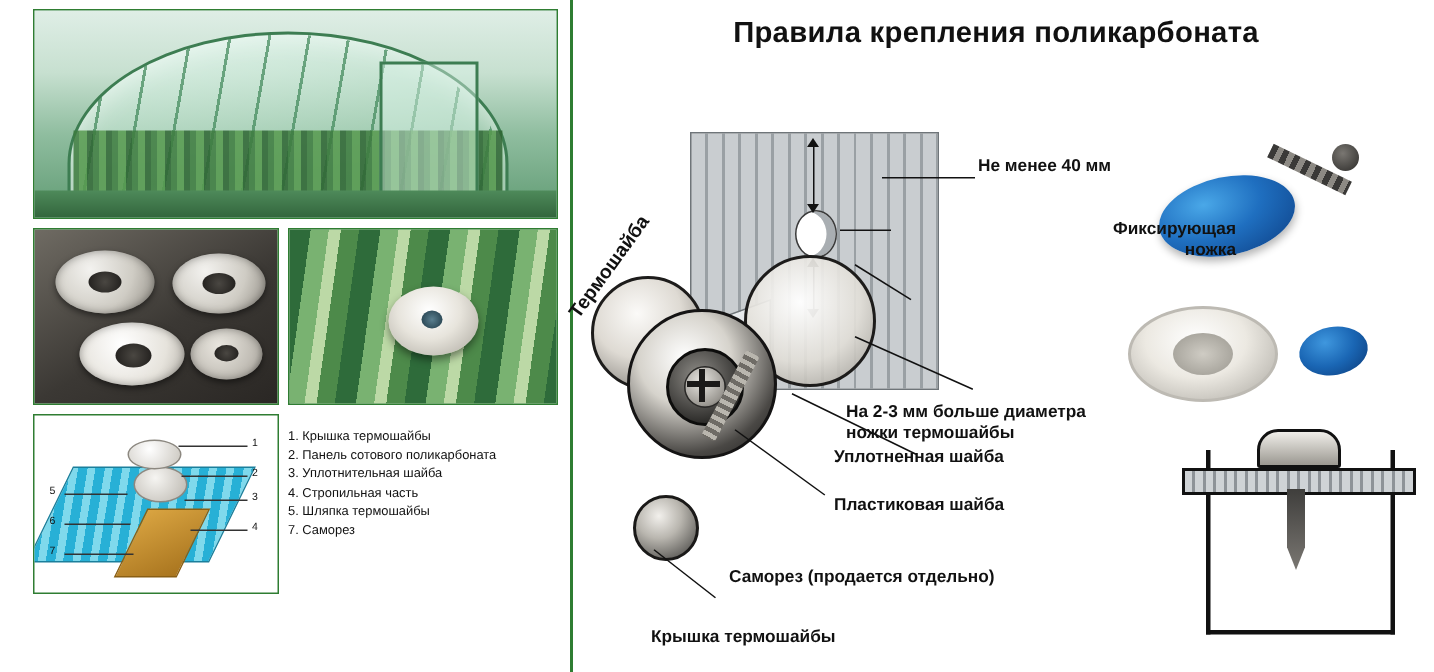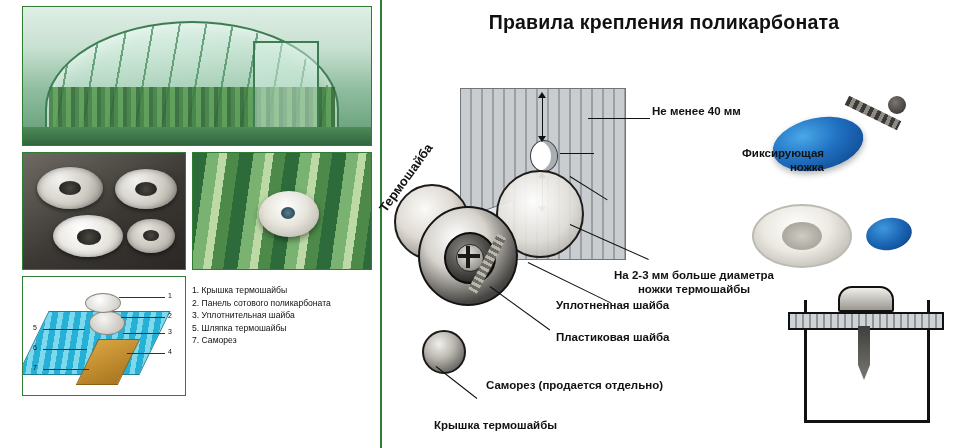--- a/index.html
+++ b/index.html
@@ -218,21 +218,20 @@
     border: 1px solid #3a3a3a;
     box-shadow: inset -6px 0 0 rgba(160,165,170,.9);
   }
 
   .callout {
     position:absolute;
     font-size: 11.5px;
     font-weight: bold;
     color:#111;
     line-height: 14px;
-    text-align: center;
   }
   .leader {
     position:absolute;
     background:#111;
     height:1px;
     transform-origin: left center;
   }
 
   
   .tw-label {
@@ -436,20 +435,21 @@
       <div class="ex-num" style="left:145px;top:71px;">4</div>
       <div class="ex-num" style="left:10px;top:47px;">5</div>
       <div class="ex-num" style="left:10px;top:67px;">6</div>
       <div class="ex-num" style="left:10px;top:87px;">7</div>
     </div>
 
     <div class="legend">
       <div><span>1.</span> <span>Крышка термошайбы</span></div>
       <div><span>2.</span> <span>Панель сотового поликарбоната</span></div>
       <div><span>3.</span> <span>Уплотнительная шайба</span></div>
+      <div><span>4.</span> <span>Стропильная часть</span></div>
       <div><span>5.</span> <span>Шляпка термошайбы</span></div>
       <div><span>7.</span> <span>Саморез</span></div>
     </div>
   </div>
 
   <div class="right-col">
 
     <div class="title">
       <div>Правила  крепления  поликарбоната</div>
     </div>

